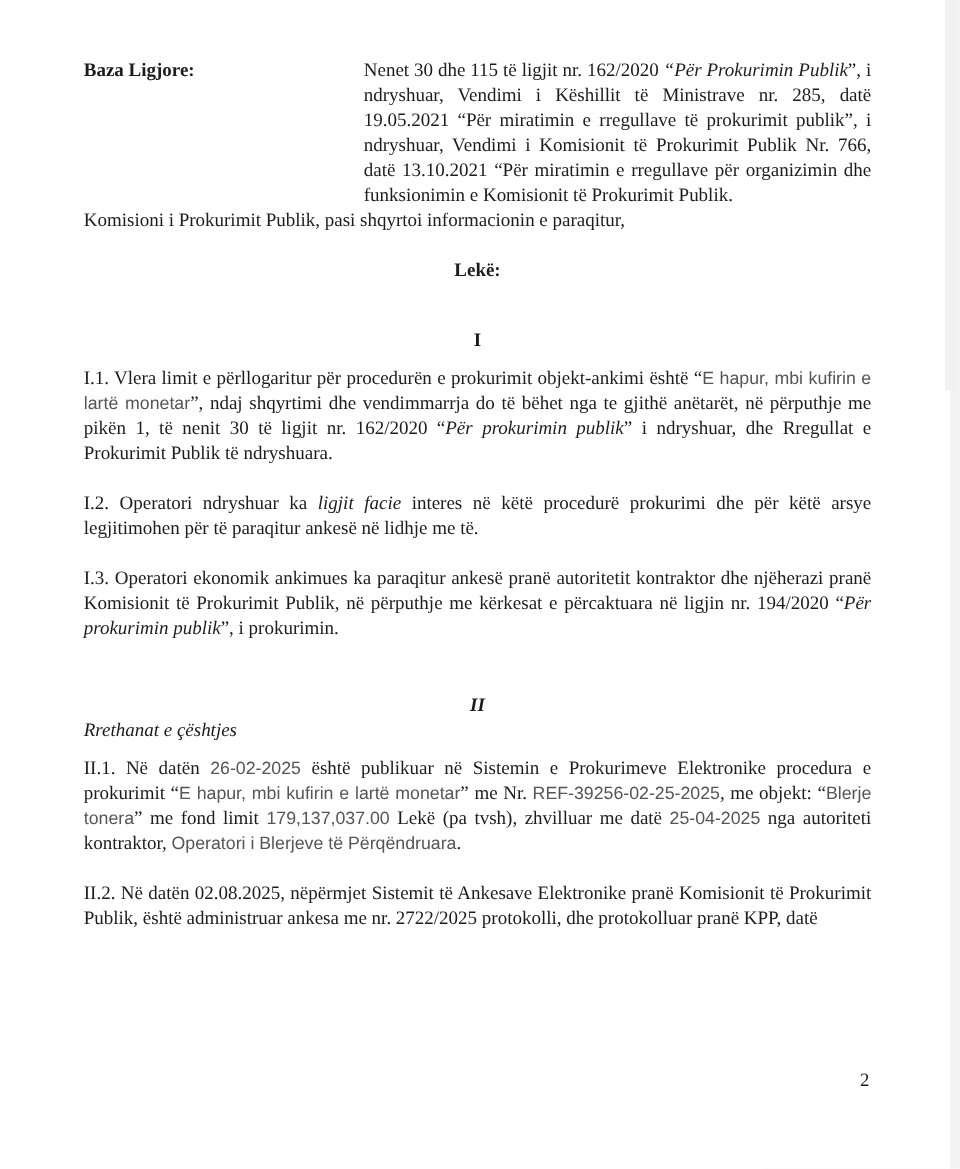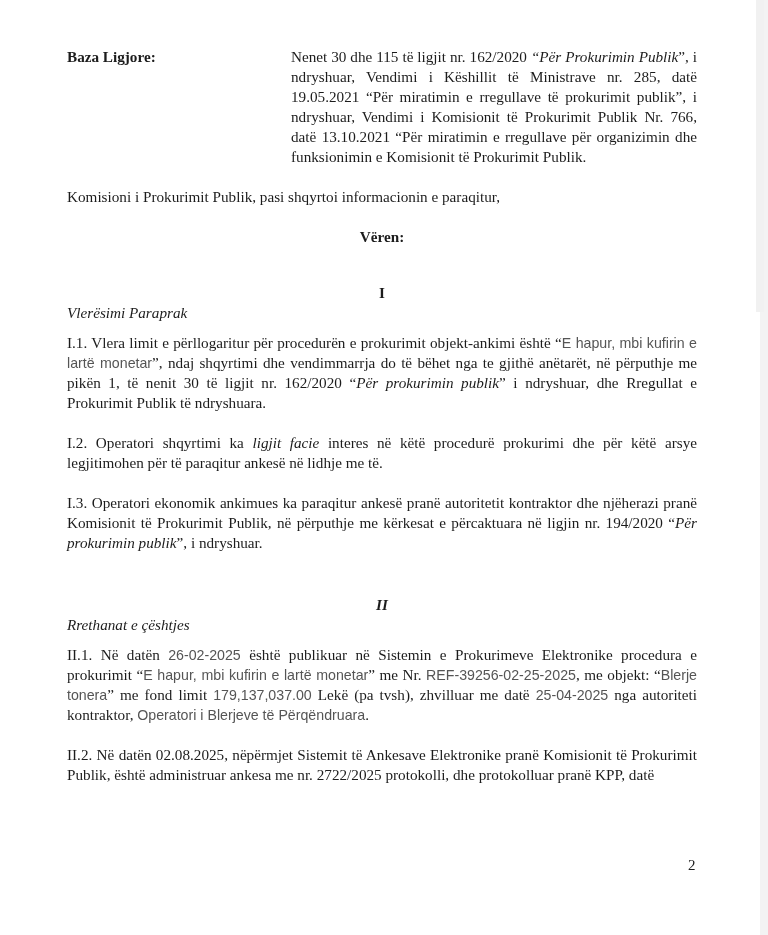--- a/index.html
+++ b/index.html
@@ -19,21 +19,21 @@
     background: #f1f1f1;
   }
   .content {
     position: absolute; left: 67px; top: 47px; width: 630px;
     font-size: 15.2px; line-height: 20px;
   }
   p { margin: 0; text-align: justify; }
   .legal-basis { display: flex; }
   .legal-basis .label { width: 224px; flex: none; font-weight: bold; }
   .legal-basis .text { flex: 1; text-align: justify; }
-  .intro { margin-top: 20px; }
+  .intro { }
   .heading-center { text-align: center; font-weight: bold; }
   .veren { margin-top: 20px; }
   .sec-num-1 { margin-top: 36px; }
   .sec-title { font-style: italic; }
   .para { margin-top: 20px; }
   .para-first { margin-top: 10px; }
   .sec-num-2 { margin-top: 42px; font-style: italic; }
   em { font-style: italic; }
   .field {
     font-family: "Liberation Sans", "DejaVu Sans", sans-serif;
@@ -51,30 +51,29 @@
 <div class="page">
   <div class="content">
 
     <div class="legal-basis">
       <div class="label">Baza Ligjore:</div>
       <div class="text"><span>Nenet 30 dhe 115 të ligjit nr. 162/2020 </span><em>“Për Prokurimin Publik</em><span>”, i ndryshuar, Vendimi i Këshillit të Ministrave nr. 285, datë 19.05.2021 “Për miratimin e rregullave të prokurimit publik”, i ndryshuar, Vendimi i Komisionit të Prokurimit Publik Nr. 766, datë 13.10.2021 “Për miratimin e rregullave për organizimin dhe funksionimin e Komisionit të Prokurimit Publik.</span></div>
     </div>
 
     <p class="intro">Komisioni i Prokurimit Publik, pasi shqyrtoi informacionin e paraqitur,</p>
 
-    <div class="heading-center veren">Vëren:</div>
+    <div class="heading-center veren">Lekë:</div>
 
     <div class="heading-center sec-num-1">I</div>
-    <div class="sec-title">Vlerësimi Paraprak</div>
 
     <p class="para-first"><span>I.1. Vlera limit e përllogaritur për procedurën e prokurimit objekt-ankimi është “</span><span class="field">E hapur, mbi kufirin e lartë monetar</span><span>”, ndaj shqyrtimi dhe vendimmarrja do të bëhet nga te gjithë anëtarët, në përputhje me pikën 1, të nenit 30 të ligjit nr. 162/2020 “</span><em>Për prokurimin publik</em><span>” i ndryshuar, dhe Rregullat e Prokurimit Publik të ndryshuara.</span></p>
 
-    <p class="para"><span>I.2. Operatori shqyrtimi ka </span><em>ligjit facie</em><span> interes në këtë procedurë prokurimi dhe për këtë arsye legjitimohen për të paraqitur ankesë në lidhje me të.</span></p>
+    <p class="para"><span>I.2. Operatori ndryshuar ka </span><em>ligjit facie</em><span> interes në këtë procedurë prokurimi dhe për këtë arsye legjitimohen për të paraqitur ankesë në lidhje me të.</span></p>
 
-    <p class="para"><span>I.3. Operatori ekonomik ankimues ka paraqitur ankesë pranë autoritetit kontraktor dhe  njëherazi pranë Komisionit të Prokurimit Publik, në përputhje me kërkesat e përcaktuara në ligjin nr. 194/2020 “</span><em>Për prokurimin publik</em><span>”, i ndryshuar.</span></p>
+    <p class="para"><span>I.3. Operatori ekonomik ankimues ka paraqitur ankesë pranë autoritetit kontraktor dhe  njëherazi pranë Komisionit të Prokurimit Publik, në përputhje me kërkesat e përcaktuara në ligjin nr. 194/2020 “</span><em>Për prokurimin publik</em><span>”, i prokurimin.</span></p>
 
 
     <div class="heading-center sec-num-2">II</div>
     <div class="sec-title">Rrethanat e çështjes</div>
 
     <p class="para-first"><span>II.1. Në datën </span><span class="field">26-02-2025</span><span> është publikuar në Sistemin e Prokurimeve Elektronike procedura e prokurimit “</span><span class="field">E hapur, mbi kufirin e lartë monetar</span><span>” me Nr. </span><span class="field">REF-39256-02-25-2025</span><span>, me objekt: “</span><span class="field">Blerje tonera</span><span>” me fond limit </span><span class="field">179,137,037.00</span><span> Lekë (pa tvsh), zhvilluar me datë </span><span class="field">25-04-2025</span><span> nga autoriteti kontraktor, </span><span class="field">Operatori i Blerjeve të Përqëndruara</span><span>.</span></p>
 
     <p class="para">II.2. Në datën 02.08.2025, nëpërmjet Sistemit të Ankesave Elektronike pranë Komisionit të Prokurimit Publik, është administruar ankesa me nr. 2722/2025 protokolli, dhe protokolluar pranë KPP, datë</p>
   </div>
 

